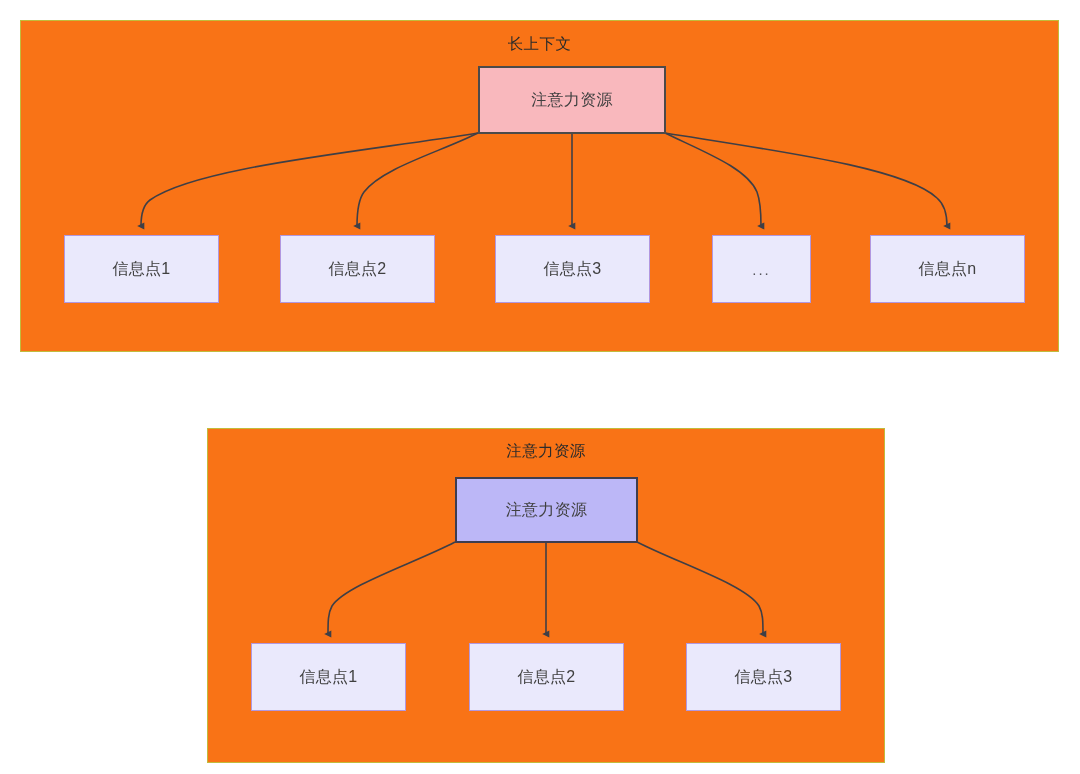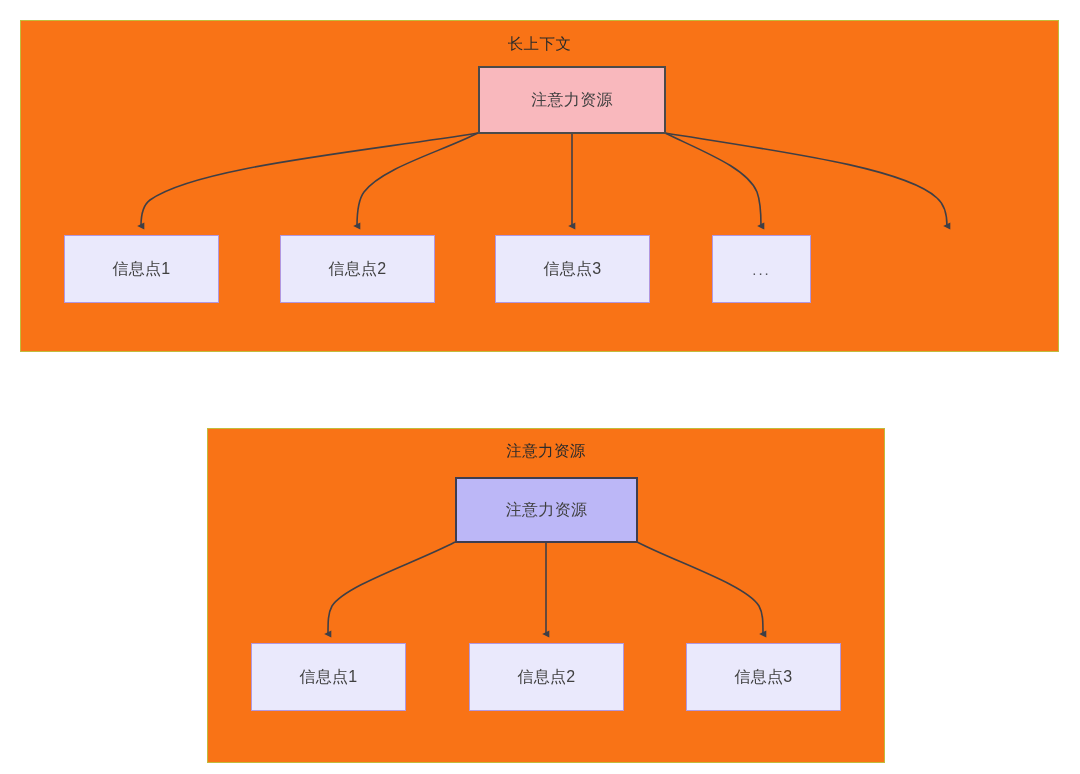--- a/index.html
+++ b/index.html
@@ -127,20 +127,21 @@
   <div class="node node-attention-pink" style="left:478px; top:66px; width:188px; height:68px;">注意力资源</div>
 
   <div class="node node-info" style="left:64px; top:235px; width:155px; height:68px;">信息点1</div>
 
   <div class="node node-info" style="left:280px; top:235px; width:155px; height:68px;">信息点2</div>
 
   <div class="node node-info" style="left:495px; top:235px; width:155px; height:68px;">信息点3</div>
 
   <div class="node node-info node-ellipsis" style="left:712px; top:235px; width:99px; height:68px;">...</div>
 
+  <div class="node node-info" style="left:870px; top:235px; width:155px; height:68px;">信息点n</div>
 
   <div class="node node-attention-blue" style="left:455px; top:477px; width:183px; height:66px;">注意力资源</div>
 
   <div class="node node-info" style="left:251px; top:643px; width:155px; height:68px;">信息点1</div>
 
   <div class="node node-info" style="left:469px; top:643px; width:155px; height:68px;">信息点2</div>
 
   <div class="node node-info" style="left:686px; top:643px; width:155px; height:68px;">信息点3</div>
 
 </div>

